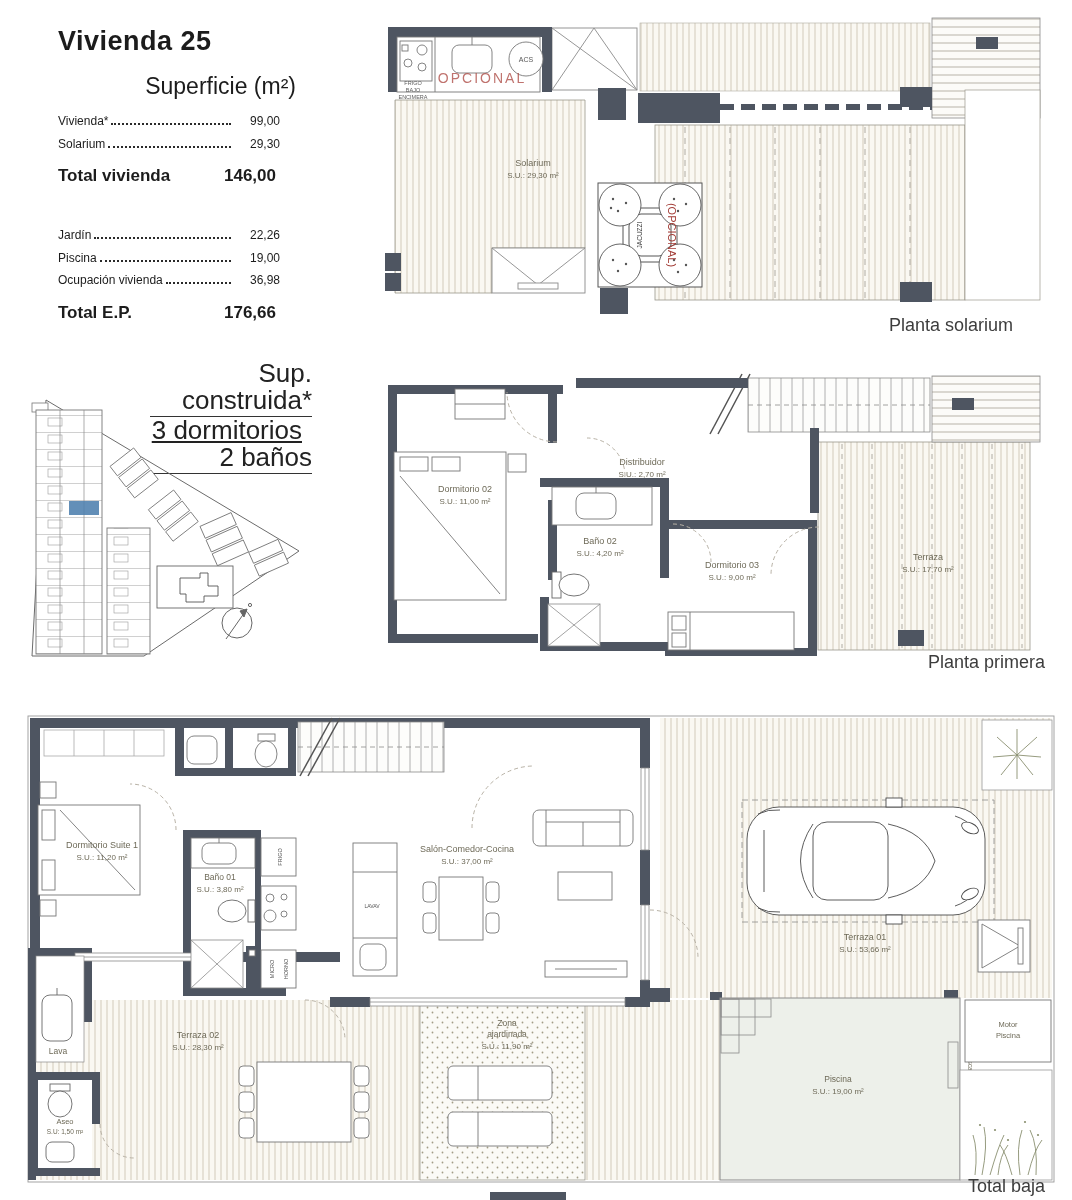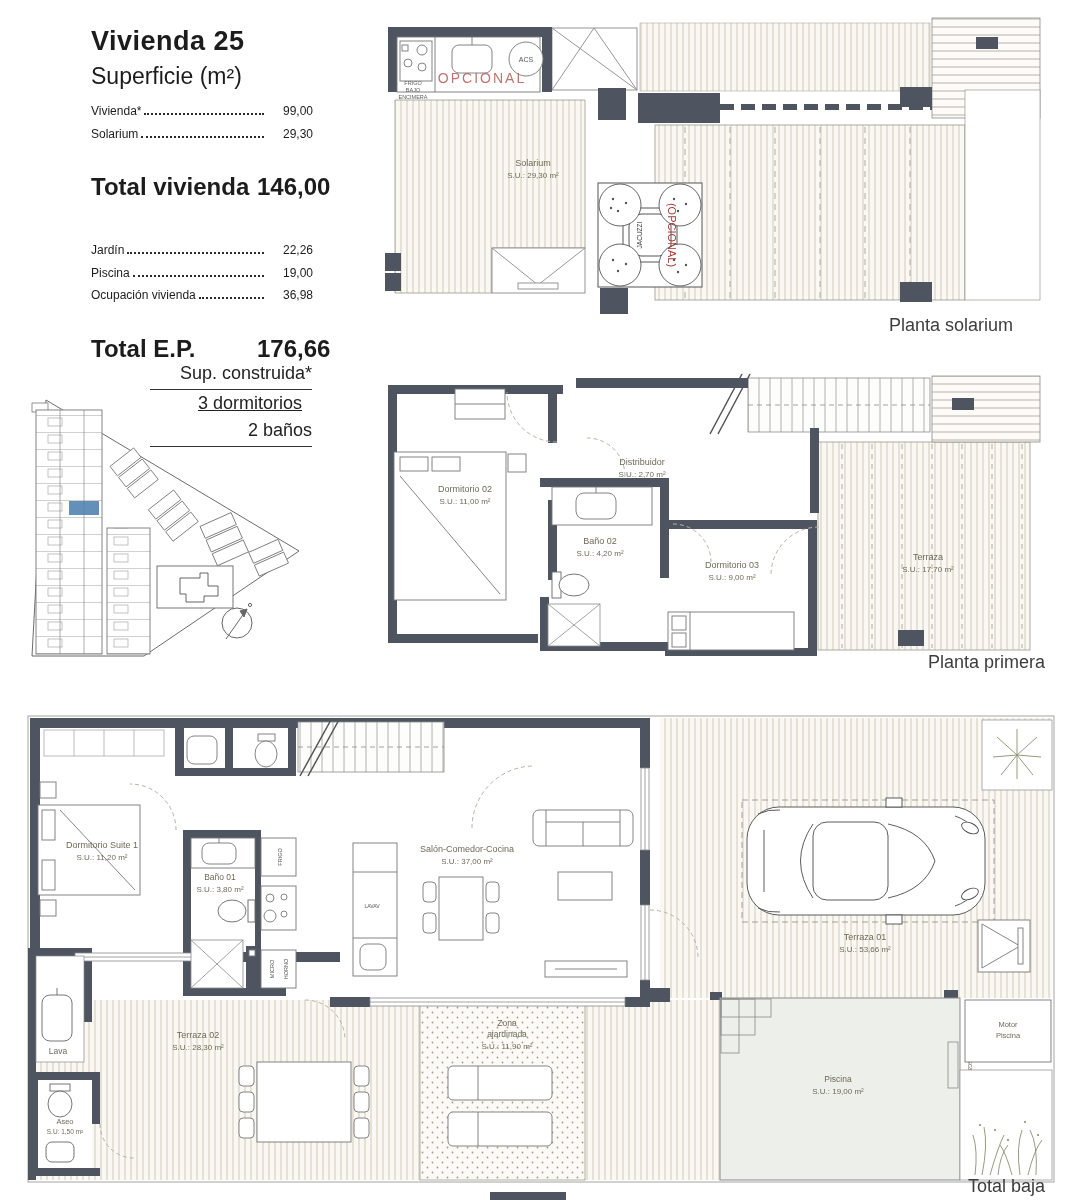--- a/index.html
+++ b/index.html
@@ -1,32 +1,32 @@
 <!DOCTYPE html>
 <html><head>
 <meta charset="utf-8">
 <style>
   html,body{margin:0;padding:0;background:#ffffff;}
   #page{position:relative;width:1072px;height:1200px;background:#ffffff;overflow:hidden;
         font-family:"Liberation Sans", sans-serif;color:#1c1c1c;}
   
-  .info{position:absolute;left:91px;top:26px;width:238px;}
+  .info{position:absolute;left:58px;top:26px;width:238px;}
   .title{font-size:27px;font-weight:bold;letter-spacing:.5px;}
-  .subtitle{font-size:23px;margin-top:6px;}
+  .subtitle{font-size:23px;margin-top:16px;text-align:right;}
   .rows{margin-top:14px;}
   .row{display:flex;align-items:baseline;font-size:12px;height:22.5px;}
   .row .lbl{white-space:nowrap;}
   .row .dots{flex:1;border-bottom:2px dotted #2a2a2a;margin:0 3px 3px 3px;min-width:8px;}
   .row .val{width:62px;text-align:center;}
-  .total{display:flex;align-items:center;font-size:24px;font-weight:bold;margin-top:24px;}
+  .total{display:flex;align-items:center;font-size:17px;font-weight:bold;margin-top:7px;}
   .total .lbl{flex:1;}
   .total .val{width:72px;text-align:left;}
   .gap{height:42px;}
   
-  .spec{position:absolute;left:150px;top:360px;width:162px;text-align:right;font-size:18px;line-height:27px;color:#222;}
+  .spec{position:absolute;left:150px;top:360px;width:162px;text-align:right;font-size:26px;line-height:27px;color:#222;}
   .spec .u{border-bottom:1.5px solid #333;padding-bottom:2px;display:block;}
   .spec .m{display:block;padding-right:10px;text-decoration:underline;}
   
   .planlbl{position:absolute;width:215px;text-align:right;font-size:18px;color:#3d3d3d;}
   svg{position:absolute;}
   .cut{position:absolute;left:490px;top:1192px;width:76px;height:8px;background:#4e5561;}
   text{font-family:"Liberation Sans",sans-serif;}
 </style>
 </head>
 <body>

